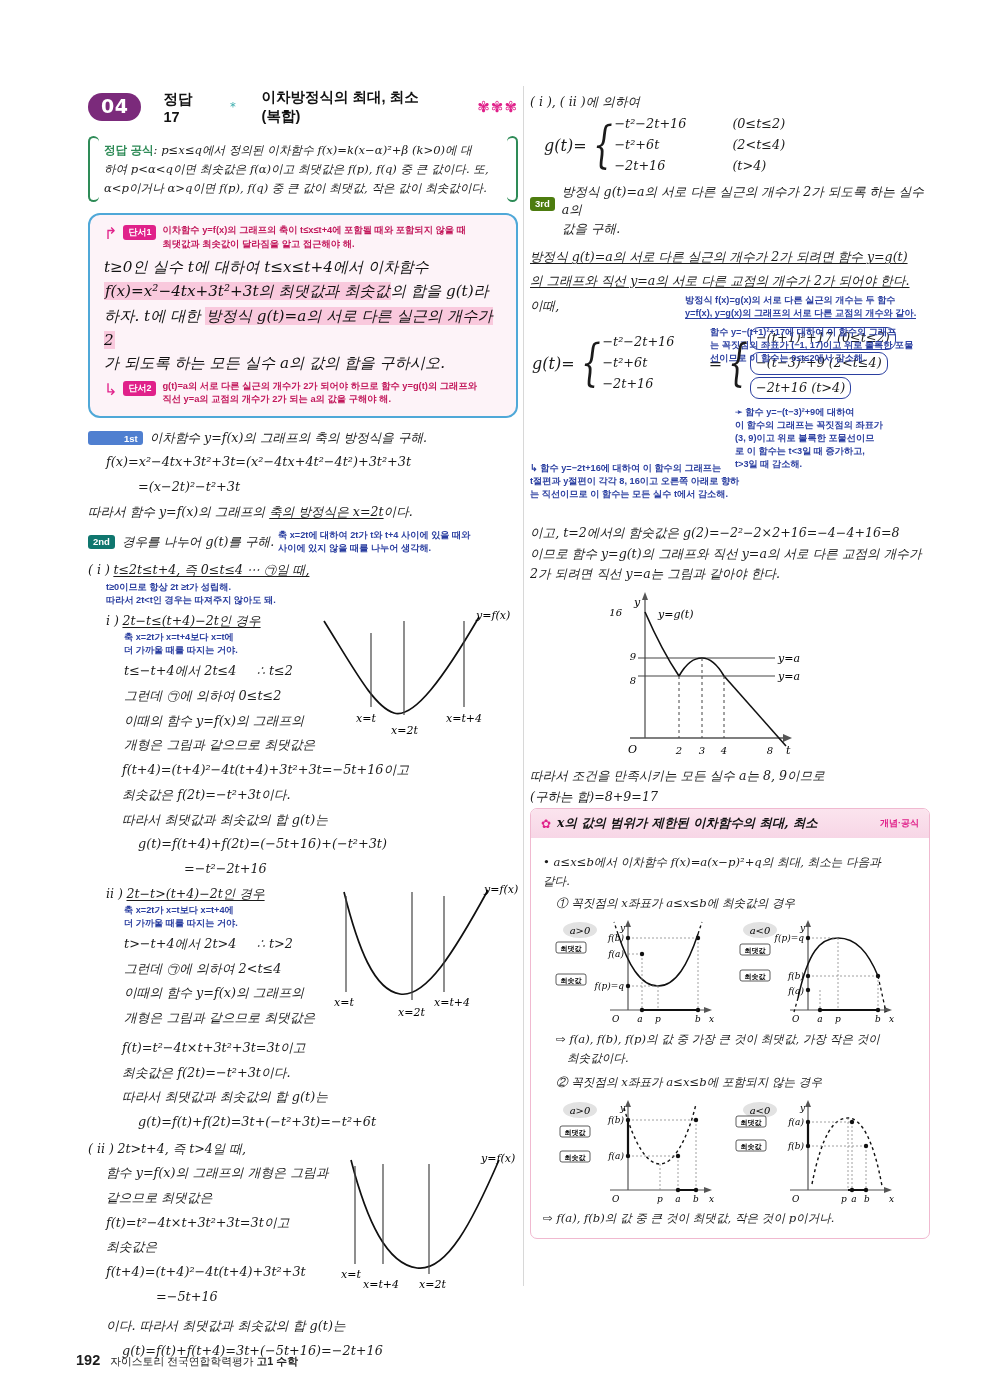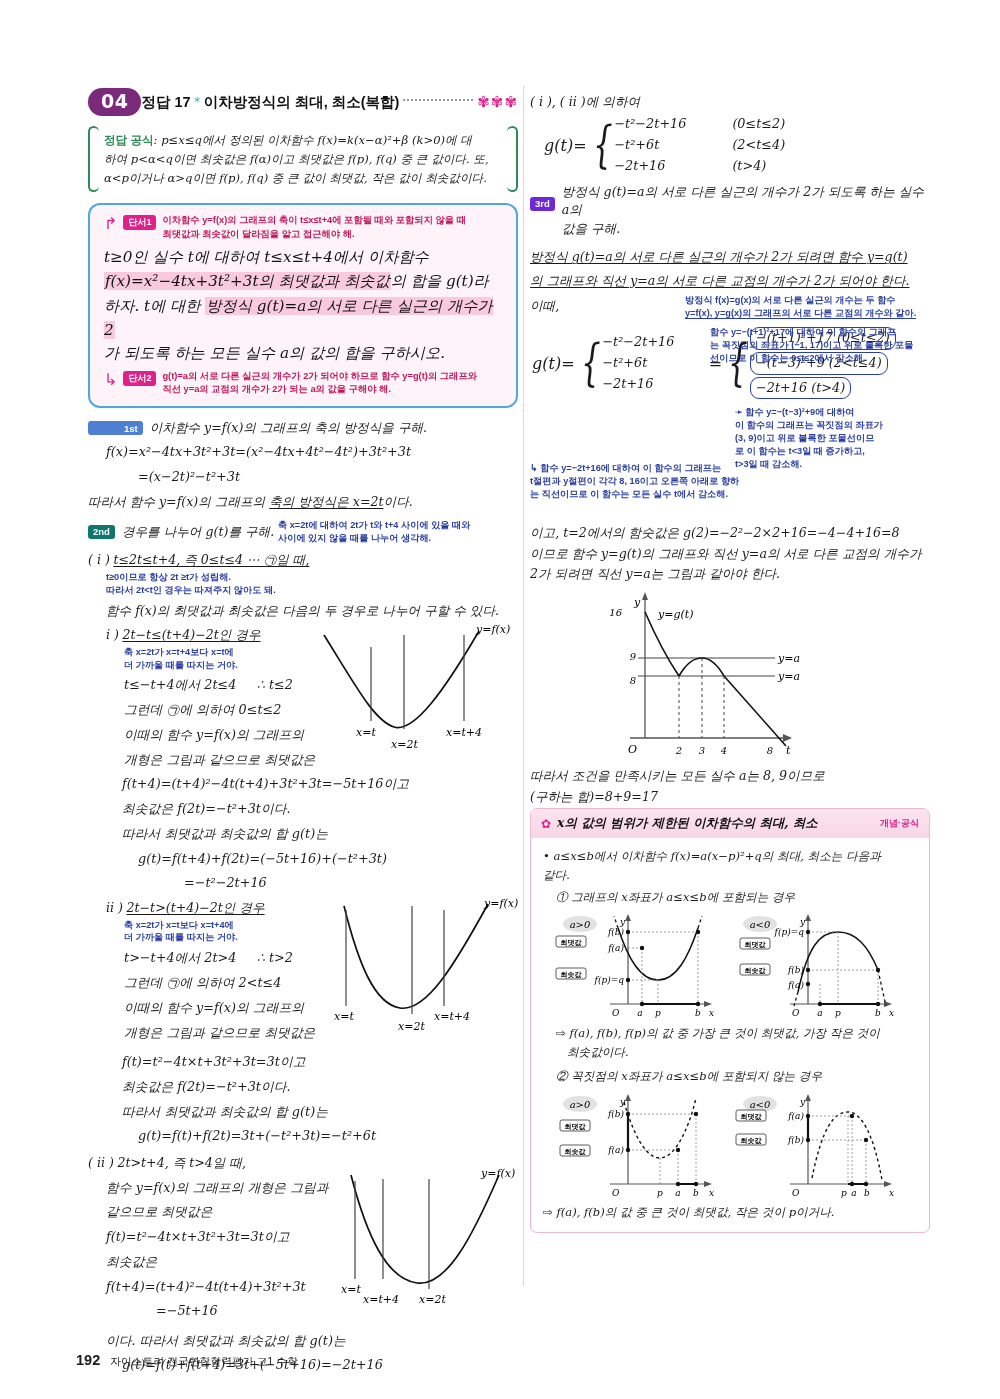--- a/index.html
+++ b/index.html
@@ -13,21 +13,21 @@
     overflow:hidden;
   }
   .page { position:relative; width:1000px; height:1399px; }
 
   
   .col-left  { position:absolute; left:88px;  top:88px; width:430px; }
   .col-right { position:absolute; left:530px; top:92px; width:400px; }
   .divider   { position:absolute; left:523px; top:86px; width:1px; height:1200px; background:#d8d8d8; }
 
   
-  .qhead { display:flex; align-items:center; gap:0; }
+  .qhead { display:flex; align-items:center; gap:22px; }
   .qnum {
     background:#7b2a7b; color:#fff; font-weight:bold; font-size:19px;
     border-radius:14px; padding:2px 13px 4px; letter-spacing:.5px;
     font-family:"DejaVu Sans", sans-serif;
   }
   .qans { font-weight:bold; font-size:14.5px; color:#111; }
   .qast { color:#3aa; font-size:13px; }
   .qtitle { font-weight:bold; font-size:14.5px; color:#111; }
   .dots { flex:1; border-bottom:2px dotted #999; margin:0 4px 5px; height:1px; }
   .stars { color:#e0218a; font-size:15px; letter-spacing:1px; }
@@ -62,21 +62,21 @@
   .arrow-l { color:#e0218a; }
 
   
   .step { display:flex; align-items:flex-start; gap:7px; margin-top:11px; }
   .badge {
     font-size:9.5px; font-weight:bold; color:#fff; border-radius:3px;
     padding:1.5px 5px; white-space:nowrap; margin-top:2px;
   }
   .b1 { background:#4f7fd0;padding-left:36px; }
   .b2 { background:#0f766e; }
-  .b3 { background:#6d28d9;margin-top:14px; }
+  .b3 { background:#4d7c0f;margin-top:14px; }
   .step-text { font-size:12.6px; line-height:1.5; }
 
   
   .body { font-size:12.6px; line-height:1.62; margin-top:4px; }
   .math { font-family:"DejaVu Serif", serif; font-style:italic; }
   .eq { font-size:12.8px; line-height:1.7; margin:3px 0; }
   .indent1 { margin-left:18px; }
   .indent2 { margin-left:34px; }
   .indent3 { margin-left:50px; }
   .note {
@@ -100,28 +100,28 @@
     position:absolute; left:530px; top:808px; width:400px;
     border:1px solid #f0b9d0; border-radius:7px; overflow:hidden;
     background:#fff;
   }
   .concept-head {
     background:linear-gradient(180deg,#fbe4ee,#f7d6e6);
     padding:6px 10px; display:flex; align-items:center; gap:6px;
   }
   .concept-title { font-weight:bold; font-size:12.4px; color:#111; flex:1; }
   .concept-tag { color:#e0218a; font-size:9px; font-weight:bold; }
-  .concept-body { padding:9px 12px 11px; font-size:11.6px; line-height:1.62; }
+  .concept-body { padding:15px 12px 11px; font-size:11.6px; line-height:1.62; }
   .sub { margin-left:13px; }
 
   
   .footer { position:absolute; left:76px; bottom:30px; display:flex; align-items:baseline; gap:10px; }
   .pg { font-weight:bold; font-size:14.5px; }
   .pgtext { font-size:10.8px; color:#222; }
-  .pgtext b { font-weight:normal; }
+  .pgtext b { font-weight:bold; }
 
   svg text { font-family:"DejaVu Serif", serif; font-style:italic; }
   .lbl-box {
     font-family:"Liberation Sans", sans-serif; font-style:normal;
     font-size:7px; font-weight:bold;
   }
 </style>
 </head>
 <body>
 
@@ -191,21 +191,20 @@
     </div>
 
     <div class="body" style="margin-top:8px">
       <span class="math">( i )</span>
       <span class="math ul">t≤2t≤t+4, 즉 0≤t≤4 ⋯ ㉠일 때,</span>
     </div>
     <div class="note indent1" style="margin-top:1px">
       <span>t≥0이므로 항상 2t ≥t가 성립해.</span><br>
       <span>따라서 2t&lt;t인 경우는 따져주지 않아도 돼.</span>
     </div>
-    <div class="body indent1 math">함수 f(x)의 최댓값과 최솟값은 다음의 두 경우로 나누어 구할 수 있다.</div>
 
     <div style="position:relative; margin-top:4px; min-height:130px">
       <div class="indent1">
         <div class="body">
           <span class="math">i )</span>
           <span class="math ul">2t−t≤(t+4)−2t인 경우</span>
         </div>
         <div class="note indent1">
           <span>축 x=2t가 x=t+4보다 x=t에</span><br>
           <span>더 가까울 때를 따지는 거야.</span>
@@ -430,21 +429,21 @@
 
   <div class="concept">
     <div class="concept-head">
       <span style="color:#e0218a; font-size:12px">✿</span>
       <span class="concept-title math">x의 값의 범위가 제한된 이차함수의 최대, 최소</span>
       <span class="concept-tag">개념·공식</span>
     </div>
     <div class="concept-body">
       <div class="math">• a≤x≤b에서 이차함수 f(x)=a(x−p)²+q의 최대, 최소는 다음과</div>
       <div class="math">같다.</div>
-      <div class="math sub" style="margin-top:3px">① 그래프의 x좌표가 a≤x≤b에 포함되는 경우</div>
+      <div class="math sub" style="margin-top:3px">① 꼭짓점의 x좌표가 a≤x≤b에 최솟값의 경우</div>
 
       <div style="display:flex; gap:8px; justify-content:center; margin:6px 0 2px">
         <svg width="172" height="108" viewBox="0 0 172 108">
           <ellipse cx="26" cy="12" rx="17" ry="8" fill="#e2e2e2"></ellipse>
           <text x="26" y="16" font-size="10" text-anchor="middle">a&gt;0</text>
           <line x1="74" y1="6" x2="74" y2="92" stroke="#555" stroke-width="1.2"></line>
           <polygon points="74,2 71,9 77,9" fill="#555"></polygon>
           <line x1="56" y1="92" x2="152" y2="92" stroke="#555" stroke-width="1.2"></line>
           <polygon points="158,92 150,89 150,95" fill="#555"></polygon>
           <text x="66" y="13" font-size="9">y</text>

